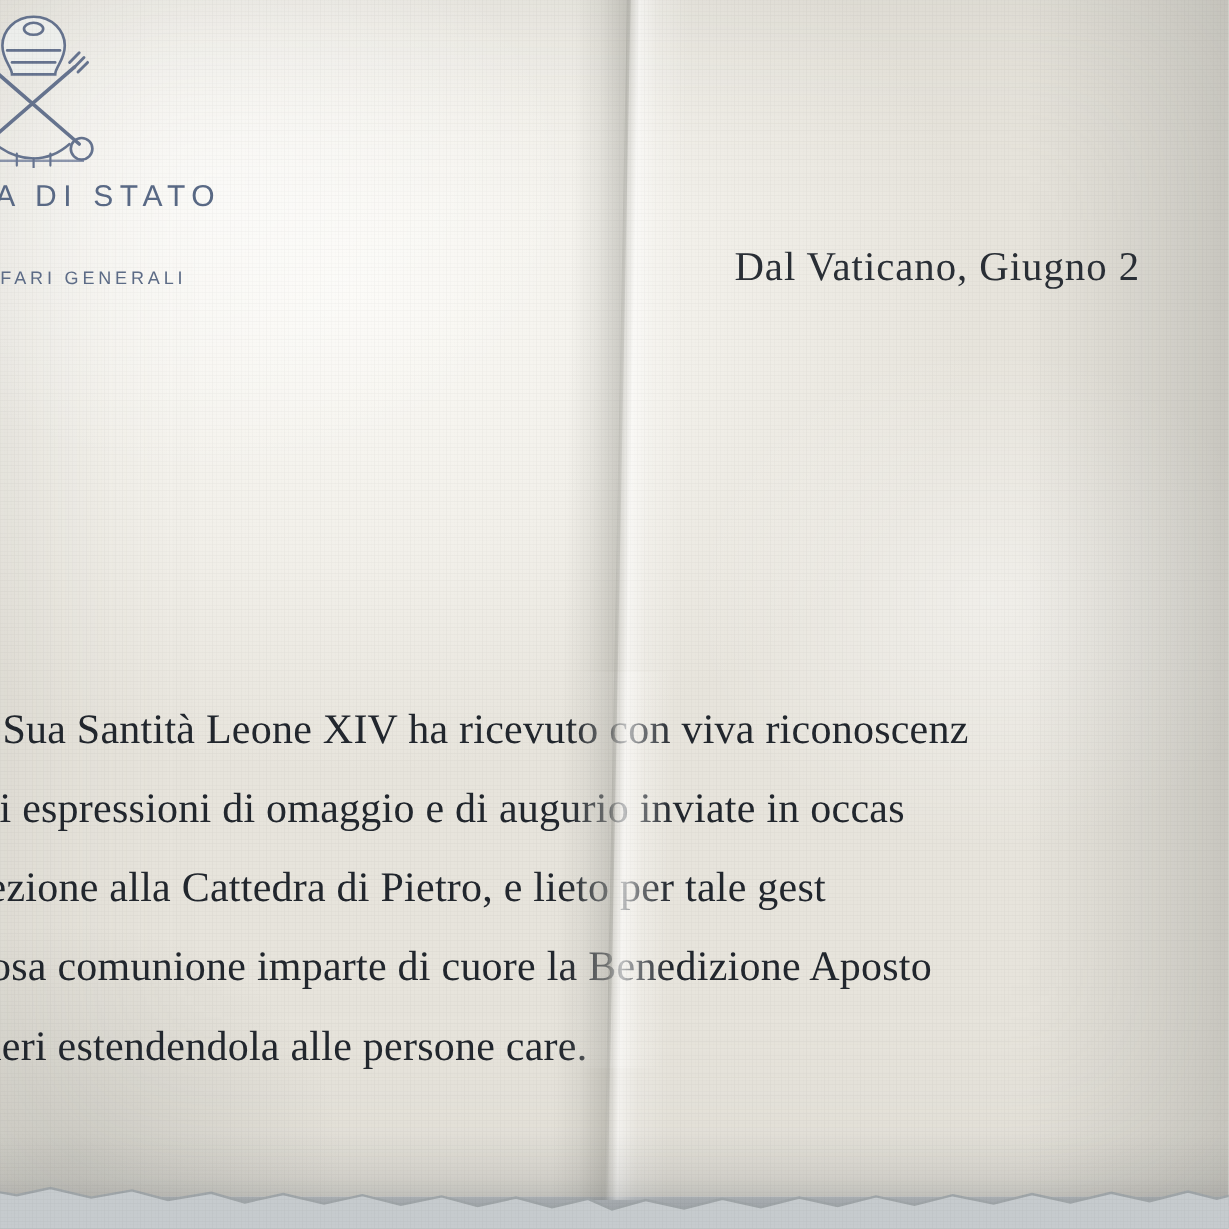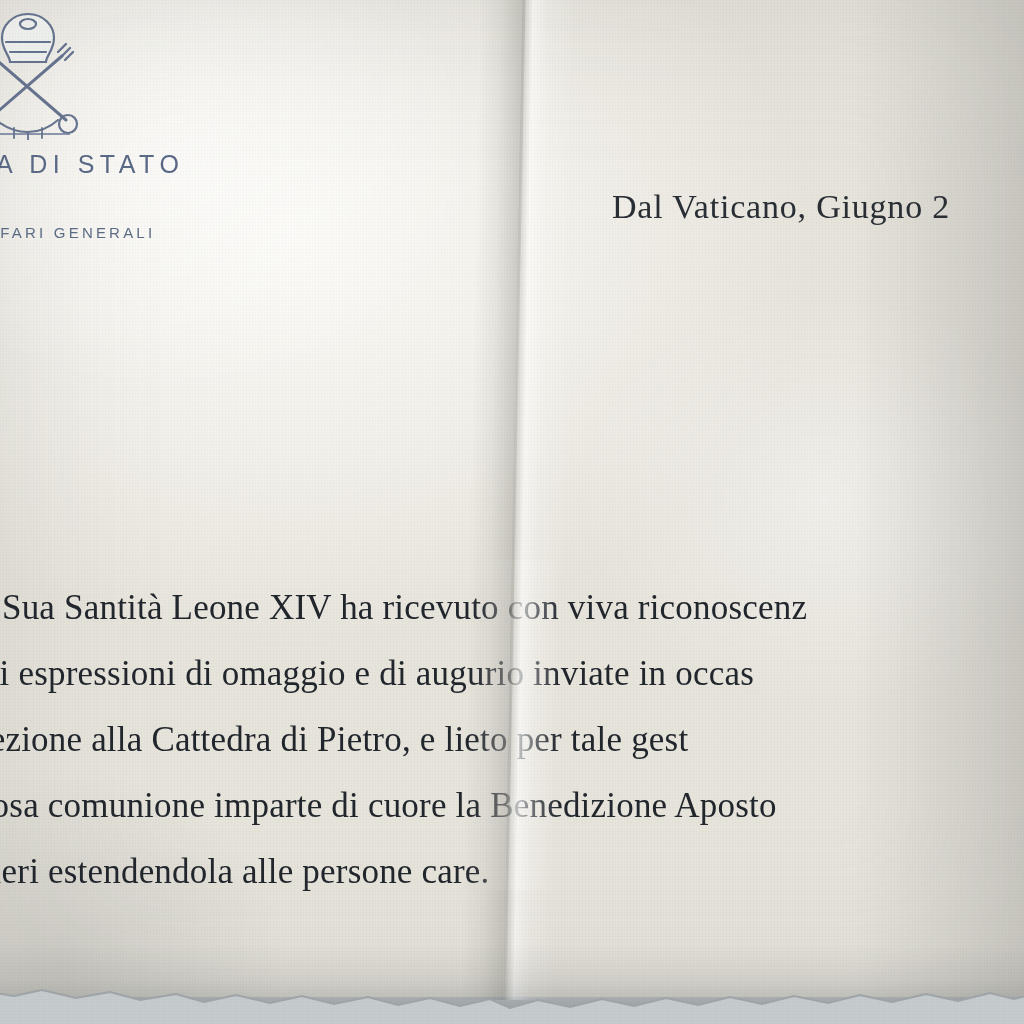--- a/index.html
+++ b/index.html
@@ -159,21 +159,21 @@
     width: 80px;
     height: 2px;
     background: #6a7795;
     opacity: 0.75;
   }
 
   
   .dateline {
     position: absolute;
     left: 612px;
-    top: 188px;
+    top: 204px;
     font-size: 34px;
     letter-spacing: 0.8px;
     color: #2a2f36;
     white-space: nowrap;
   }
 
   
   .body {
     position: absolute;
     left: -36px;

